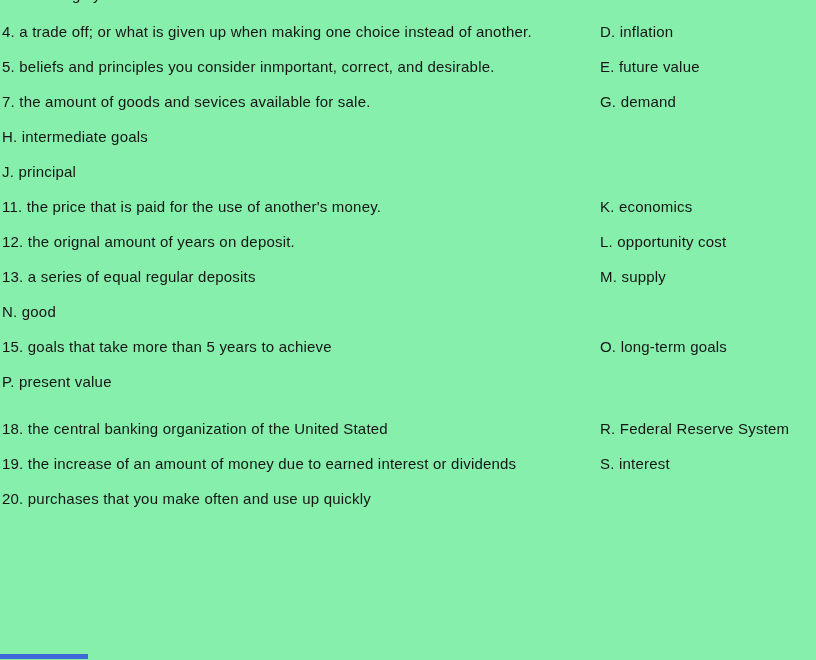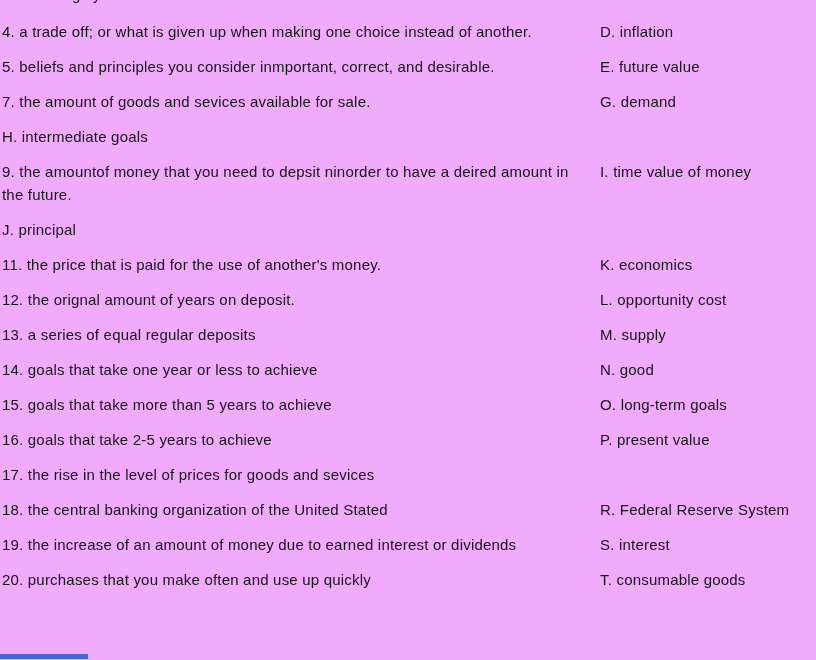--- a/index.html
+++ b/index.html
@@ -59,21 +59,21 @@
     position: absolute;
     left: 0;
     bottom: 1px;
     width: 88px;
     height: 5px;
   }
 </style>
 </head>
 <body>
 
-<div class="sheet" style="color: rgb(22, 22, 22); background: #f0abfc;">
+<div class="sheet" style="color: rgb(22, 22, 22); background: #86efac;">
   <div class="clip-top">
     <span>g y</span>
   </div>
 
   <div class="rows" id="rows">
   <div class="row">
     <div class="def"><span>4.</span> <span>a trade off; or what is given up when making one choice instead of another.</span></div>
     <div class="term"><span>D.</span> <span>inflation</span></div>
   </div>
 
@@ -85,24 +85,20 @@
 
   <div class="row">
     <div class="def"><span>7.</span> <span>the amount of goods and sevices available for sale.</span></div>
     <div class="term"><span>G.</span> <span>demand</span></div>
   </div>
 
   <div class="row">
     <div class="term"><span>H.</span> <span>intermediate goals</span></div>
   </div>
 
-  <div class="row">
-    <div class="def"><span>9.</span> <span>the amountof money that you need to depsit ninorder to have a deired amount in the future.</span></div>
-    <div class="term"><span>I.</span> <span>time value of money</span></div>
-  </div>
 
   <div class="row">
     <div class="term"><span>J.</span> <span>principal</span></div>
   </div>
 
   <div class="row">
     <div class="def"><span>11.</span> <span>the price that is paid for the use of another's money.</span></div>
     <div class="term"><span>K.</span> <span>economics</span></div>
   </div>
 
@@ -110,48 +106,44 @@
     <div class="def"><span>12.</span> <span>the orignal amount of years on deposit.</span></div>
     <div class="term"><span>L.</span> <span>opportunity cost</span></div>
   </div>
 
   <div class="row">
     <div class="def"><span>13.</span> <span>a series of equal regular deposits</span></div>
     <div class="term"><span>M.</span> <span>supply</span></div>
   </div>
 
   <div class="row">
-    <div class="def"><span>14.</span> <span>goals that take one year or less to achieve</span></div>
     <div class="term"><span>N.</span> <span>good</span></div>
   </div>
 
   <div class="row">
     <div class="def"><span>15.</span> <span>goals that take more than 5 years to achieve</span></div>
     <div class="term"><span>O.</span> <span>long-term goals</span></div>
   </div>
 
   <div class="row">
-    <div class="def"><span>16.</span> <span>goals that take 2-5 years to achieve</span></div>
     <div class="term"><span>P.</span> <span>present value</span></div>
   </div>
 
   <div class="row">
-    <div class="def"><span>17.</span> <span>the rise in the level of prices for goods and sevices</span></div>
   </div>
 
   <div class="row">
     <div class="def"><span>18.</span> <span>the central banking organization of the United Stated</span></div>
     <div class="term"><span>R.</span> <span>Federal Reserve System</span></div>
   </div>
 
   <div class="row">
     <div class="def"><span>19.</span> <span>the increase of an amount of money due to earned interest or dividends</span></div>
     <div class="term"><span>S.</span> <span>interest</span></div>
   </div>
 
   <div class="row">
     <div class="def"><span>20.</span> <span>purchases that you make often and use up quickly</span></div>
-    <div class="term"><span>T.</span> <span>consumable goods</span></div>
   </div>
 </div>
 
   <div class="bottom-bar" id="bottom-bar" style="background: rgb(62, 104, 216);"></div>
 </div>
 
 </body></html>

